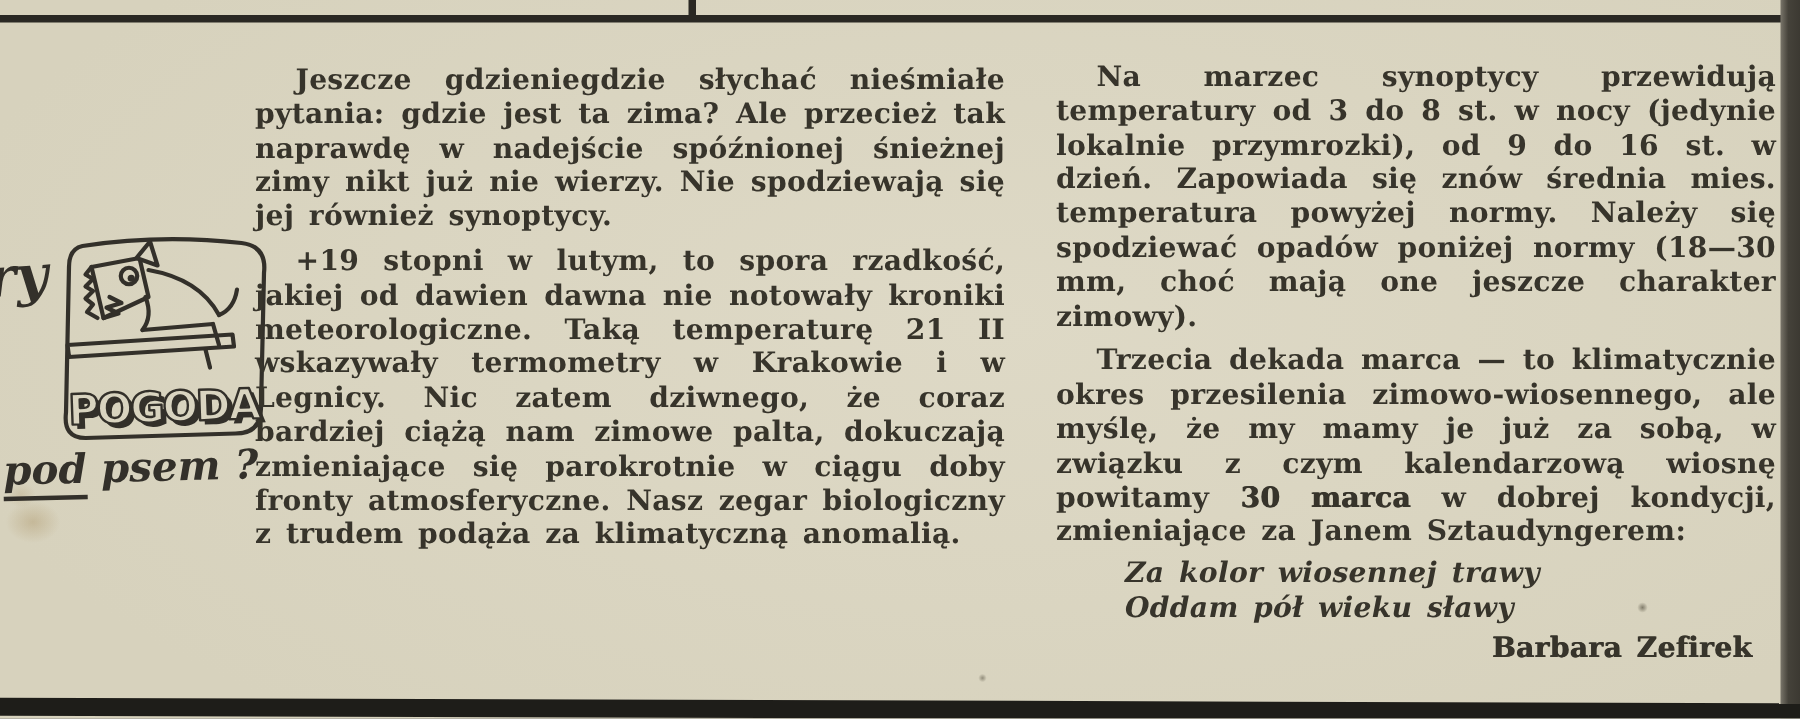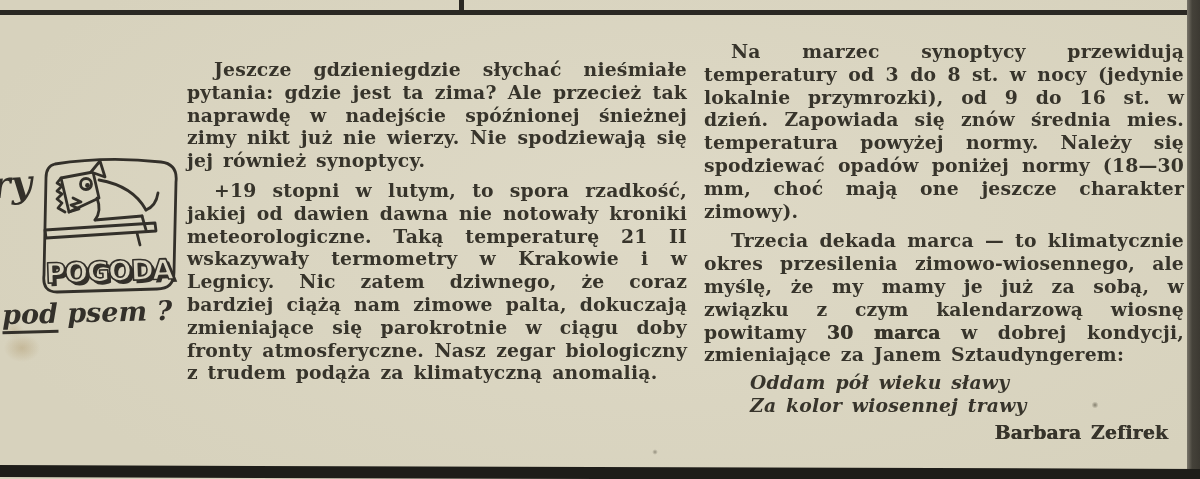--- a/index.html
+++ b/index.html
@@ -21,21 +21,21 @@
   .rule-top-tick{position:absolute;left:459px;top:0;width:5px;height:14px;background:#2a2823;}
   .edge-bar-right{position:absolute;right:0;top:0;width:13px;height:100%;
     background:linear-gradient(90deg,#79756a 0%,#45423a 40%,#3c3932 100%);}
   .rule-bottom{position:absolute;left:-4px;top:467px;width:1210px;height:12px;
     background:#1e1d19;transform:rotate(0.18deg);}
   .col{
     position:absolute;top:42px;
     font-size:18.8px;line-height:22.8px;font-weight:bold;
     text-align:justify;word-spacing:3px;letter-spacing:.2px;
   }
-  .col-left{left:187px;width:500px;margin-top:16px;}
+  .col-left{left:170px;width:500px;}
   .col-right{left:704px;top:40px;width:480px;}
   .para{margin:0;}
   .para + .para{margin-top:7px;}
   .indent{text-indent:27px;}
   .bold-extra{text-shadow:.6px 0 0 currentColor;}
   .poem{font-style:italic;margin:5px 0 0 46px;line-height:23px;}
   .byline{text-align:right;padding-right:16px;margin-top:4px;text-shadow:.5px 0 0 currentColor;}
   .illustration{position:absolute;left:30px;top:154px;width:160px;height:150px;}
   .hand-fragment{
     position:absolute;left:-9px;top:162px;
@@ -103,19 +103,19 @@
     <p class="para indent">Jeszcze gdzieniegdzie słychać nieśmiałe pytania: gdzie jest ta zima? Ale przecież tak naprawdę w nadejście spóźnionej śnieżnej zimy nikt już nie wierzy. Nie spodziewają się jej również synoptycy.</p>
     <p class="para indent">+19 stopni w lutym, to spora rzadkość, jakiej od dawien dawna nie notowały kroniki meteorologiczne. Taką temperaturę 21 II wskazywały termometry w Krakowie i w Legnicy. Nic zatem dziwnego, że coraz bardziej ciążą nam zimowe palta, dokuczają zmieniające się parokrotnie w ciągu doby fronty atmosferyczne. Nasz zegar biologiczny z trudem podąża za klimatyczną anomalią.</p>
   </div>
 
   <div class="col col-right">
     <p class="para indent">Na marzec synoptycy przewidują temperatury od 3 do 8 st. w nocy (jedynie lokalnie przymrozki), od 9 do 16 st. w dzień. Zapowiada się znów średnia mies. temperatura powyżej normy. Należy się spodziewać opadów poniżej normy (18—30 mm, choć mają one jeszcze charakter zimowy).</p>
     <p class="para indent">
       <span>Trzecia dekada marca — to klimatycznie okres przesilenia zimowo-wiosennego, ale myślę, że my mamy je już za sobą, w związku z czym kalendarzową wiosnę powitamy </span><span class="bold-extra">30 marca</span><span> w dobrej kondycji, zmieniające za Janem Sztaudyngerem:</span>
     </p>
     <div class="poem">
+      <div>Za kolor wiosennej trawy</div>
       <div>Oddam pół wieku sławy</div>
-      <div>Za kolor wiosennej trawy</div>
     </div>
     <div class="byline">Barbara Zefirek</div>
   </div>
 
 </div>
 
 </body></html>

